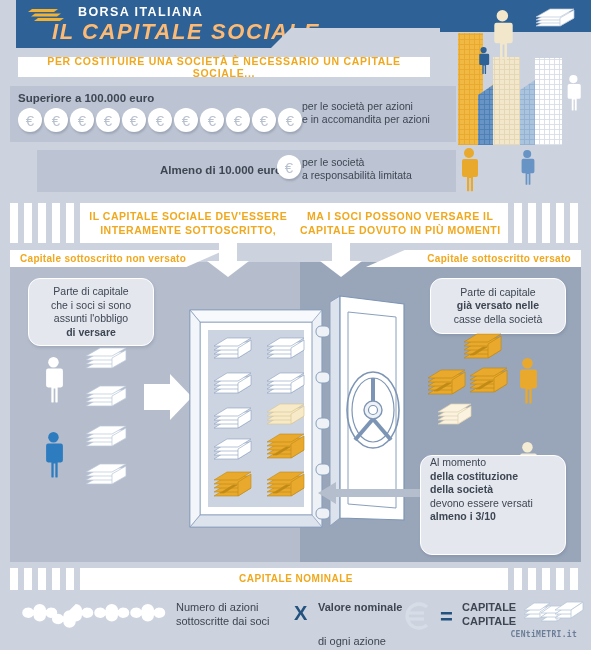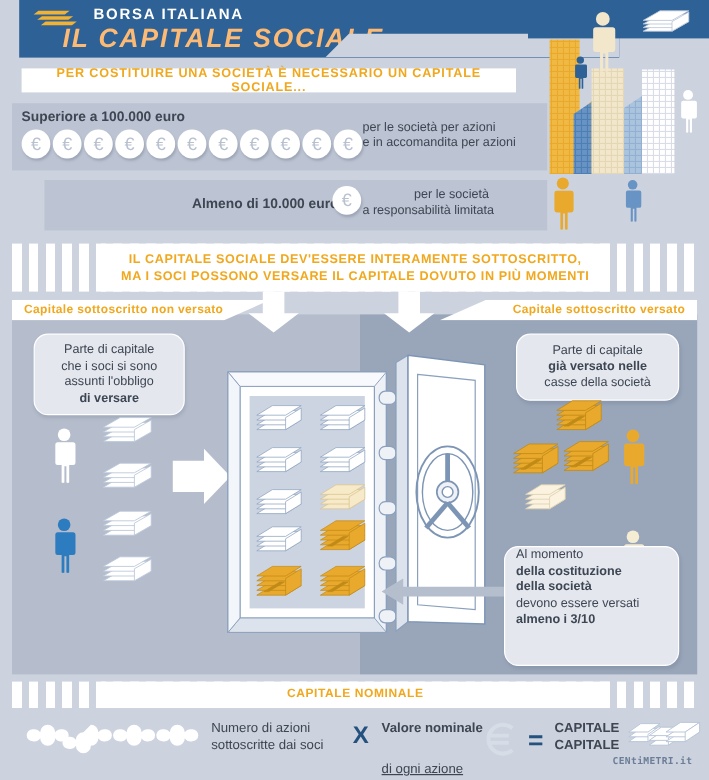--- a/index.html
+++ b/index.html
@@ -95,21 +95,21 @@
   
   .stripe-band {
     position: absolute; left: 10px;
     width: 571px;
     background: repeating-linear-gradient(to right,
       #ffffff 0px, #ffffff 8px, #ccd2de 8px, #ccd2de 14px);
   }
   .stripe-center {
     position: absolute; top: 0; height: 100%;
     background: #ffffff;
-    display: flex; flex-direction: column;
+    display: flex; flex-direction: row;
     align-items: center; justify-content: center;
     color: #f0a81e; font-weight: bold; font-size: 10.5px;
     line-height: 14px; letter-spacing: .5px; text-align: center;
   }
   #band1 { top: 203px; height: 40px; }
   #band1 .stripe-center { left: 74px; width: 424px; }
   #band2 { top: 568px; height: 22px; }
   #band2 .stripe-center { left: 74px; width: 424px; font-size: 10px; }
 
   
@@ -272,21 +272,21 @@
       <div class="coin" style="width: 24px; height: 24px; font-size: 15px;">€</div>
     </div>
   <div class="label-side" style="left:302px; top:100px;">per le società per azioni</div>
   <div class="label-side" style="left:302px; top:113px;">e in accomandita per azioni</div>
 
   <div class="panel" id="panel-srl"></div>
   <div class="label-dark" style="left:160px; top:164px;">Almeno di 10.000 euro</div>
   <div class="coinrow" id="coins-srl" style="left:277px; top:155px;">
       <div class="coin" style="width: 24px; height: 24px; font-size: 15px;">€</div>
     </div>
-  <div class="label-side" style="left:302px; top:156px;margin-left:43px;">per le società</div>
+  <div class="label-side" style="left:302px; top:156px;">per le società</div>
   <div class="label-side" style="left:302px; top:169px;">a responsabilità limitata</div>
 
   <div class="stripe-band" id="band1">
     <div class="stripe-center">
       <span>IL CAPITALE SOCIALE DEV'ESSERE INTERAMENTE SOTTOSCRITTO,</span>
       <span>MA I SOCI POSSONO VERSARE IL CAPITALE DOVUTO IN PIÙ MOMENTI</span>
     </div>
   </div>
 
   <div class="col" id="col-left"></div>
@@ -562,21 +562,21 @@
   </svg>
 
   <div class="formula-text" style="left:176px; top:600px; font-weight:normal;">
     <span style="font-weight:normal;">Numero di azioni</span>
   </div>
   <div class="formula-text" style="left:176px; top:614px;">sottoscritte dai soci</div>
 
   <div class="op" style="left:294px; top:602px; font-size:20px;">X</div>
 
   <div class="formula-text" style="left:318px; top:600px; font-weight:bold;">Valore nominale</div>
-  <div class="formula-text" style="left:318px; top:634px;text-decoration:underline;">di ogni azione</div>
+  <div class="formula-text" style="left:318px; top:634px;">di ogni azione</div>
 
   <svg style="position:absolute; left:402px; top:600px; width:32px; height:32px;" viewBox="0 0 32 32">
     <path d="M25,7 A12,12 0 1 0 25,25" fill="none" stroke="#d7dde7" stroke-width="3.4"></path>
     <line x1="4" y1="13" x2="22" y2="13" stroke="#d7dde7" stroke-width="3.2"></line>
     <line x1="4" y1="19" x2="22" y2="19" stroke="#d7dde7" stroke-width="3.2"></line>
   </svg>
 
   <div class="op" style="left:440px; top:604px; font-size:22px;">=</div>
 
   <div class="formula-text" style="left:462px; top:600px; font-weight:bold; color:#3d4652;">CAPITALE</div>

